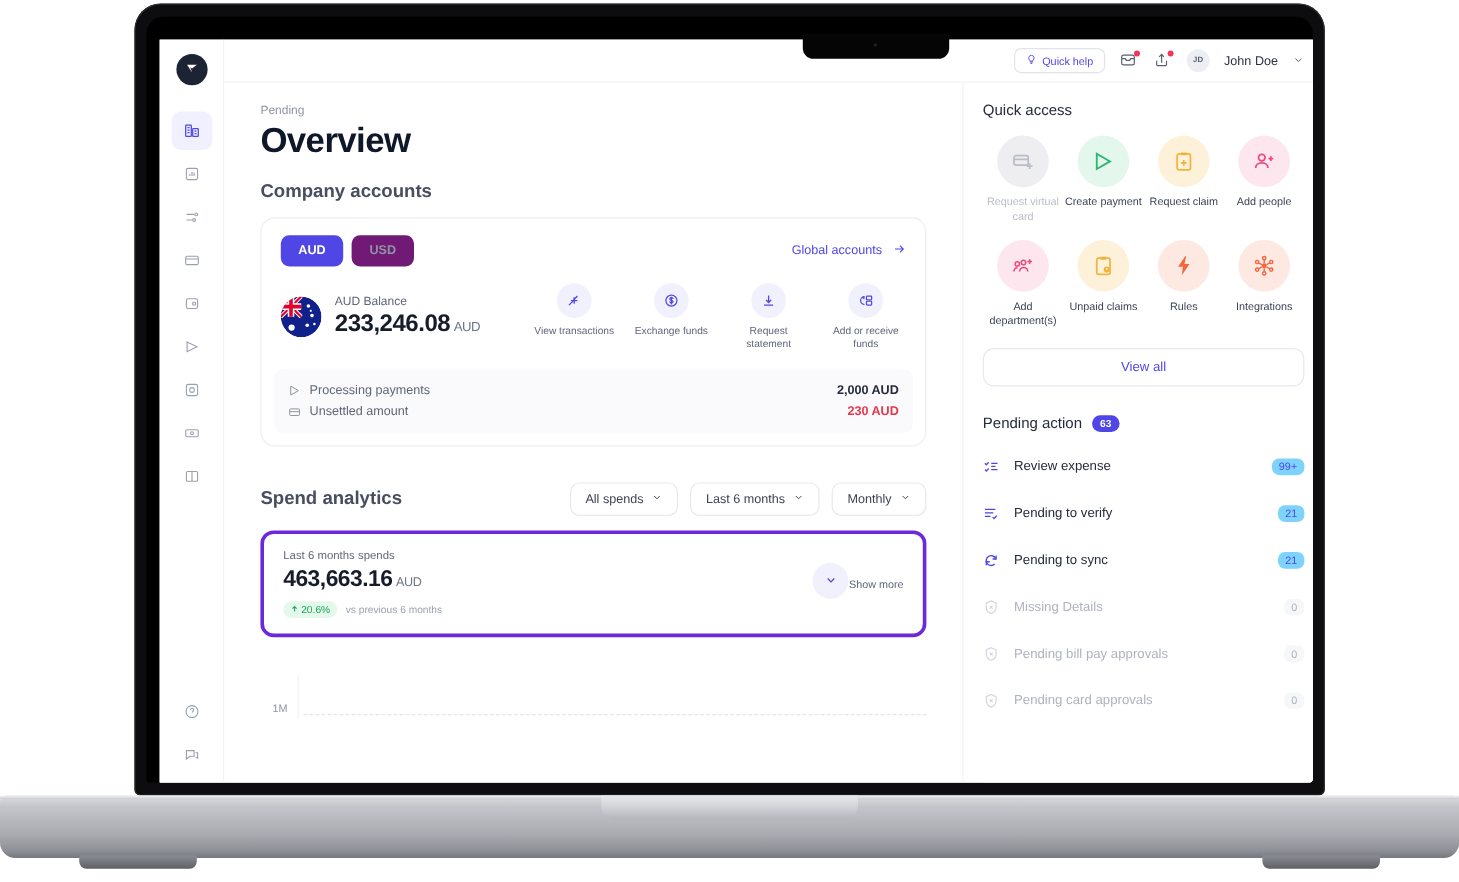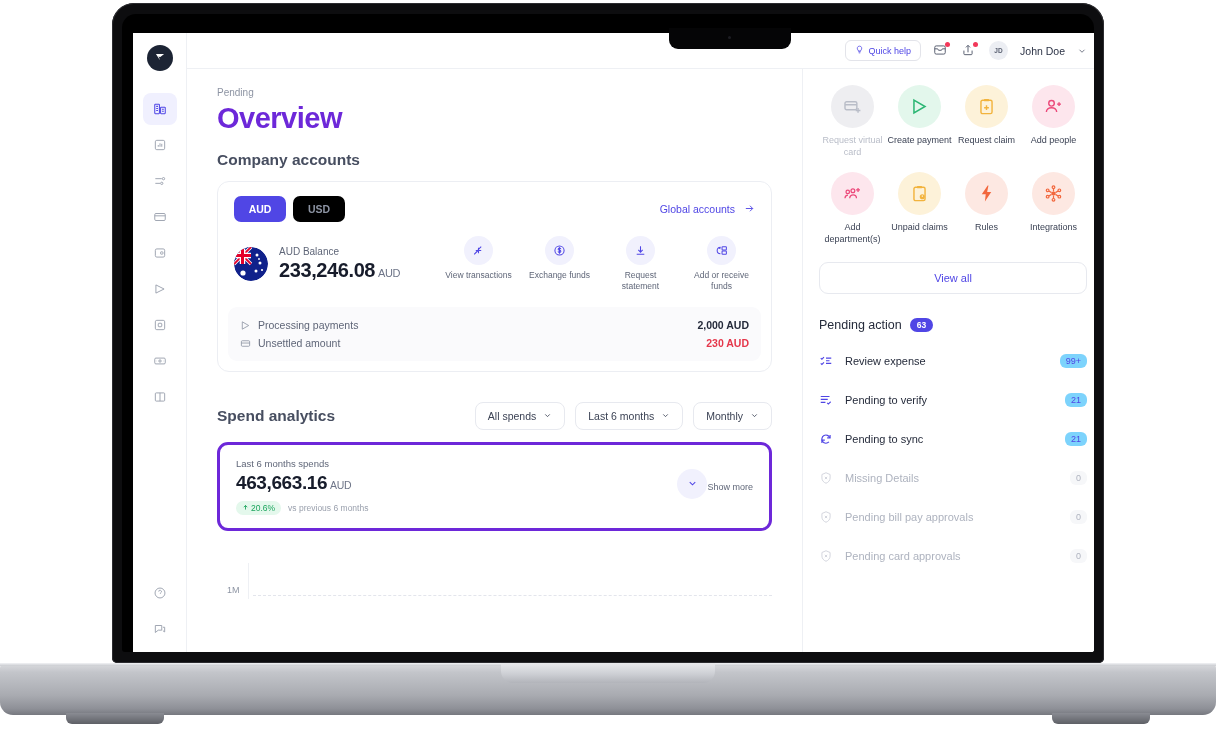--- a/index.html
+++ b/index.html
@@ -118,32 +118,32 @@
 
   
   .body { flex:1; display:flex; min-height:0; }
 
   .content {
     flex:1; min-width:0; padding: 18px 30px 0 30px;
     overflow:hidden; background:#fff;
     border-right:1px solid #eef0f4;
   }
   .crumb { font-size:10px; color:#8d94a3; margin-bottom:4px; }
-  .page-title { font-size: 29px; font-weight:bold; color:#6d28d9; letter-spacing:-.5px; margin-bottom:16px; }
+  .page-title { font-size: 29px; font-weight:bold; color:#0f172a; letter-spacing:-.5px; margin-bottom:16px; }
   .section-title { font-size:15.5px; font-weight:bold; color:#474e60; margin-bottom:12px; }
 
   .card {
     border:1px solid #eceef3; border-radius:12px; background:#fff; overflow:hidden;
   }
   .card-top { padding: 14px 16px 0 16px; display:flex; align-items:center; }
   .ccy-tabs { display:flex; gap:7px; }
   .ccy {
     width:52px; height:26px; border-radius:7px;
     display:flex;align-items:center;justify-content:center;
-    font-size:10.5px; font-weight:bold; color:#8d94a3; background:#000000;
+    font-size:10.5px; font-weight:bold; color:#8d94a3; background:#701a75;
   }
   .ccy.sel { background:#5046e5; color:#fff; }
   .global-link { margin-left:auto; display:flex; align-items:center; gap:9px; font-size:10.5px; color:#5046e5; }
 
   .bal-row { display:flex; align-items:center; padding: 14px 16px 16px 16px; }
   .flag {
     width:34px;height:34px;border-radius:50%;overflow:hidden;flex:0 0 34px;margin-right:11px;
   }
   .bal-label { font-size:10px; color:#5f6678; margin-bottom:2px; }
   .bal-amt { font-size:20px; font-weight:bold; color:#171c2b; letter-spacing:-.4px; }
@@ -507,20 +507,21 @@
                 </div>
 
                 <div class="chart-area">
                   <div class="ylab">1M</div>
                   <div class="yaxis"></div>
                   <div class="gridline"></div>
                 </div>
               </div>
 
               <div class="panel">
+                <div class="panel-title">Quick access</div>
 
                 <div class="qa-grid">
                   <div class="qa dim">
                     <div class="qa-ico" style="background:#eeeef1;color:#b9bdc8">
                       <svg width="19" height="19" viewBox="0 0 24 24" fill="none" stroke="currentColor" stroke-width="1.8">
                           <rect x="2.5" y="6" width="15" height="10" rx="2"></rect>
                           <path d="M2.5 9.8h15"></path>
                           <path d="M19 14v6M16 17h6"></path>
                         </svg>
                     </div>

